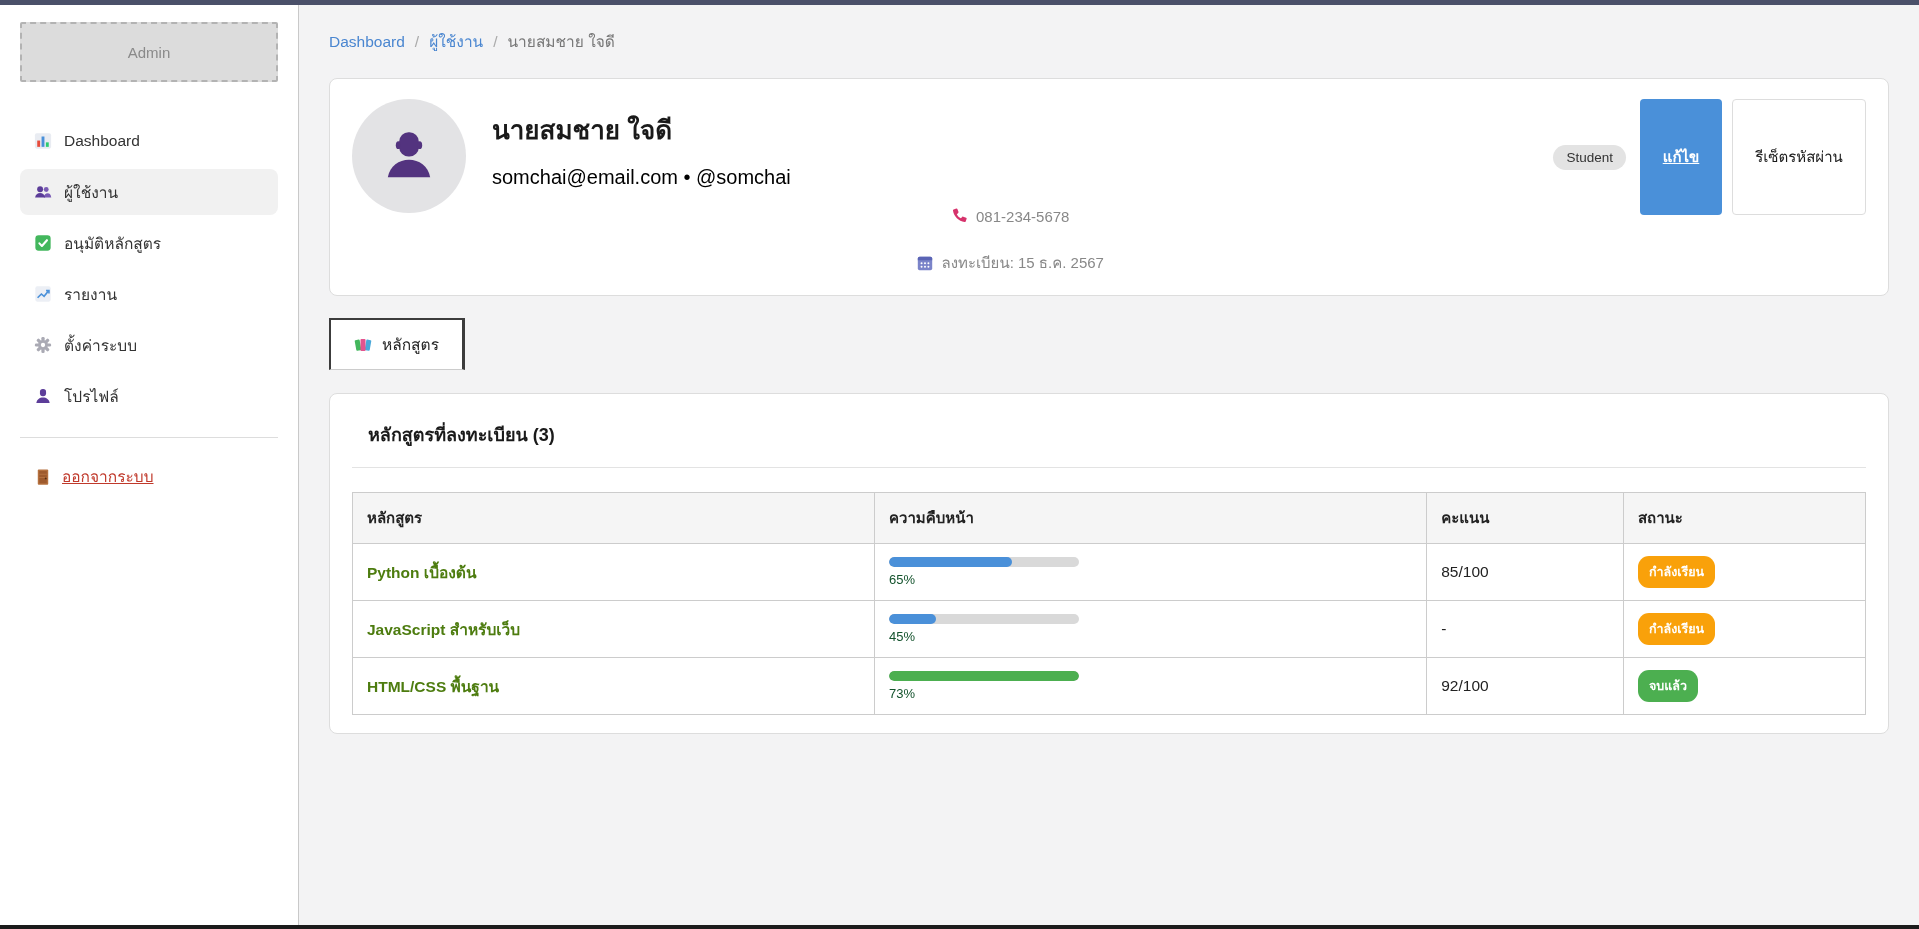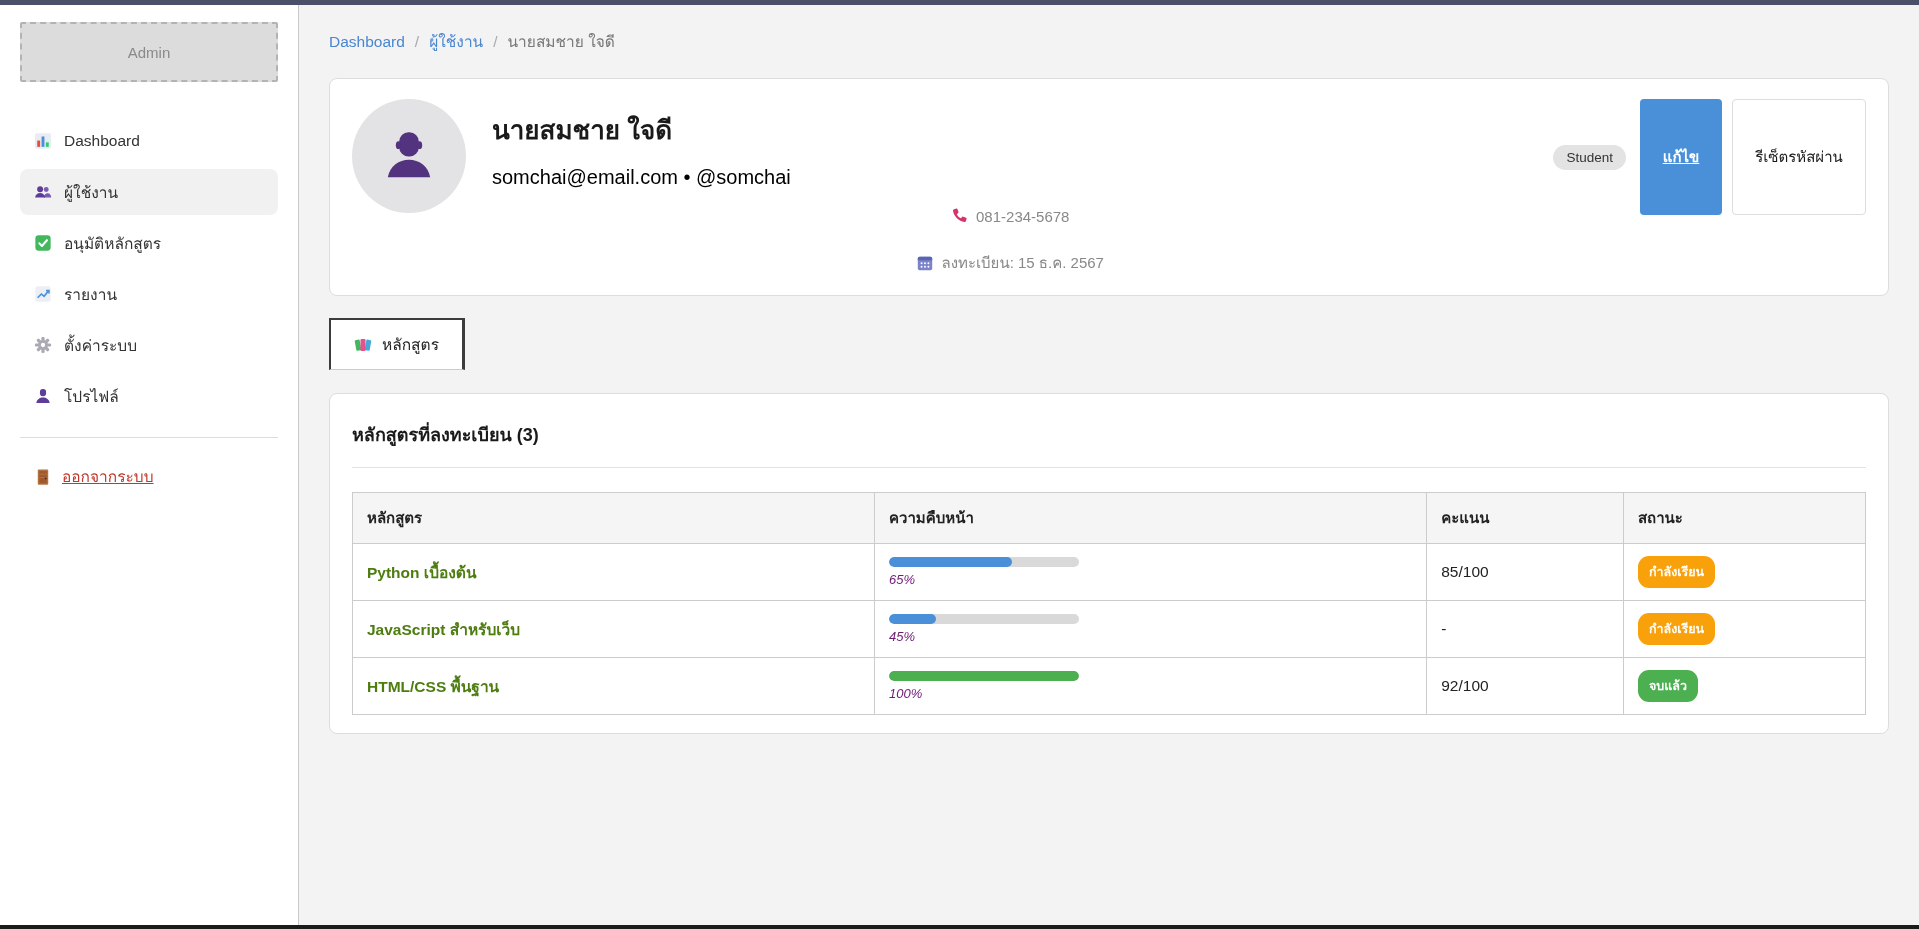--- a/index.html
+++ b/index.html
@@ -44,31 +44,31 @@
     font-size:15px;font-weight:bold;text-decoration:underline;cursor:pointer;}
   .btn-reset{width:134px;background:#fff;border:1px solid #ddd;border-radius:4px;color:#1a1a1a;
     font-size:15px;cursor:pointer;}
   
   .tab-row{margin-top:22px;}
   .tab{display:inline-flex;align-items:center;gap:10px;background:#fff;
     border:2px solid #3c3c3c;border-right-width:3px;border-bottom:1px solid #ccc;
     padding:12px 23px;font-size:15.5px;color:#222;cursor:pointer;}
   
   .courses-card{margin-top:23px;padding:26px 22px 18px;}
-  .courses-title{font-size:18px;font-weight:bold;color:#1a1a1a;margin:0 0 18px;}
+  .courses-title{font-size:18px;font-weight:bold;color:#1a1a1a;margin:0 16px 18px;}
   .title-divider{border:none;border-top:1px solid #e3e3e3;margin:0 0 24px;}
   table{width:100%;border-collapse:collapse;font-size:15.5px;}
   th,td{border:1px solid #ccc;text-align:left;vertical-align:middle;}
   th{background:#f5f5f5;font-weight:bold;color:#222;padding:13px 14px;font-size:15px;}
   td{padding:9px 14px;height:38px;}
   .course-name{font-weight:bold;color:#4d7c0f;}
   .score{color:#222;}
   .bar-track{width:190px;height:10px;background:#d9d9d9;border-radius:5px;overflow:hidden;}
   .bar-fill{height:100%;border-radius:5px;}
-  .bar-label{font-size:13px;color:#701a75;margin-top:5px;font-style:italic;}
+  .bar-label{font-size:13px;color:#14532d;margin-top:5px;}
   .status-badge{display:inline-block;color:#fff;font-size:12.5px;font-weight:bold;
     padding:6px 11px;border-radius:11px;}
 </style>
 </head>
 <body>
 
 <div class="topbar"></div>
 
 <div class="app">
 
@@ -268,21 +268,21 @@
               </td>
               <td class="score">-</td>
               <td><span class="status-badge" style="background: rgb(249, 161, 10);">กำลังเรียน</span></td>
             </tr>
             <tr>
               <td><span class="course-name">HTML/CSS พื้นฐาน</span></td>
               <td>
                 <div class="bar-track">
                   <div class="bar-fill" style="width: 100%; background: rgb(76, 175, 80);"></div>
                 </div>
-                <div class="bar-label">100%</div>
+                <div class="bar-label">73%</div>
               </td>
               <td class="score">92/100</td>
               <td><span class="status-badge" style="background: rgb(76, 175, 80);">จบแล้ว</span></td>
             </tr>
           </tbody>
       </table>
     </section>
 
   </main>
 </div>

